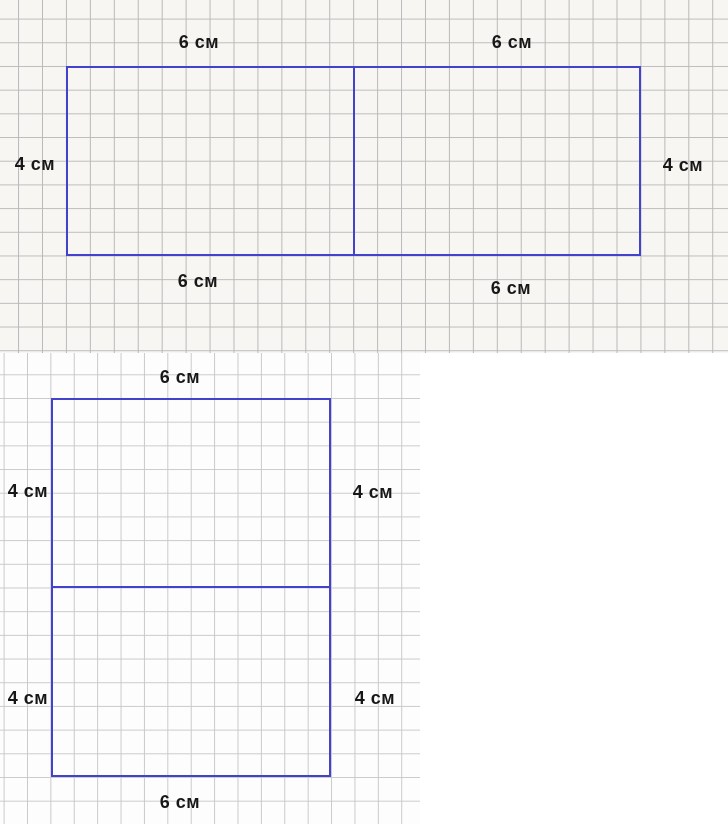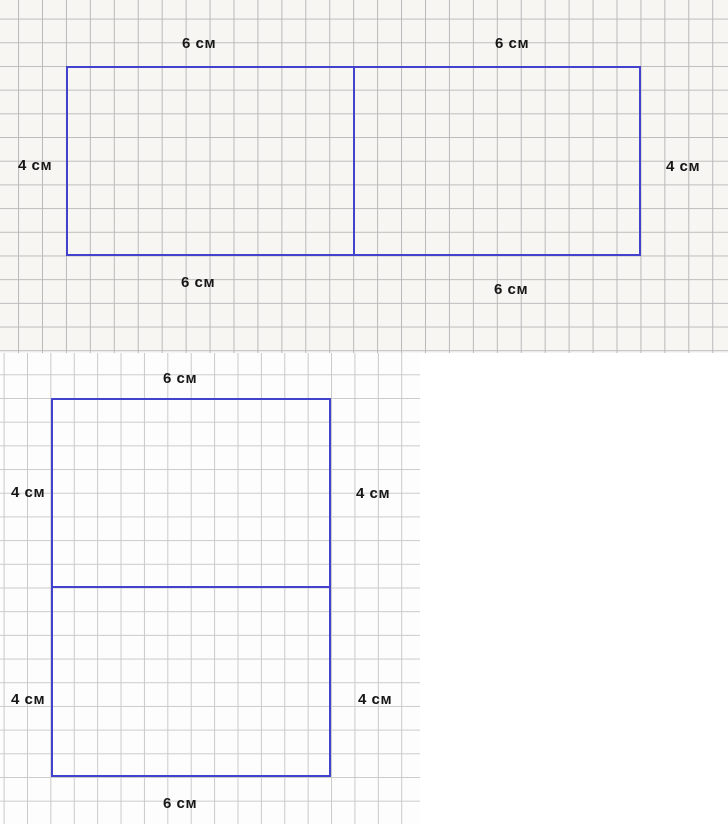--- a/index.html
+++ b/index.html
@@ -43,21 +43,21 @@
   }
   .blue-vline, .blue-hline { position: absolute; background: #4242cc; }
   .blue-vline { width: 2px; }
   .blue-hline { height: 2px; }
 
   
   .lbl {
     position: absolute;
     transform: translate(-50%, -50%);
     font-weight: 700;
-    font-size: 15px;
+    font-size: 18px;
     letter-spacing: 0.5px;
     color: #171717;
     white-space: nowrap;
     z-index: 3;
   }
 </style>
 </head>
 <body>
 
 <div id="canvas">

